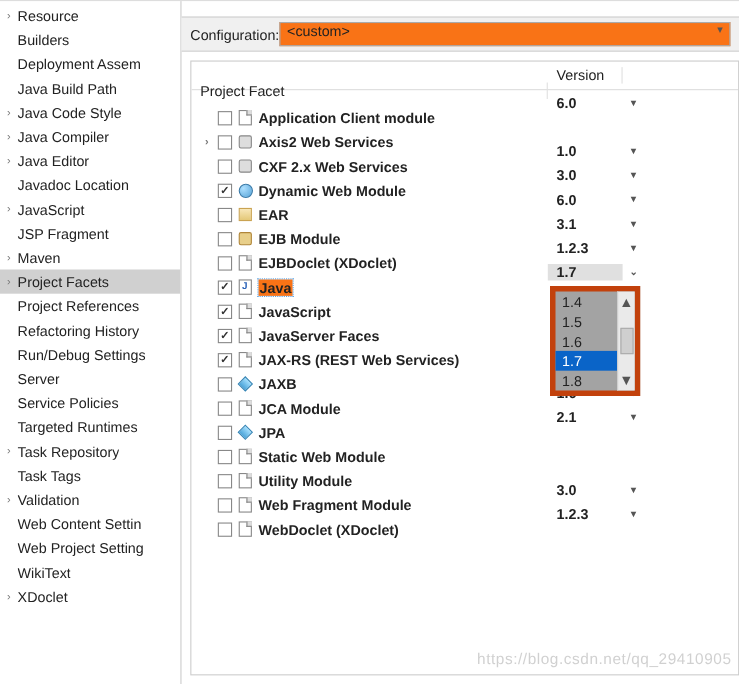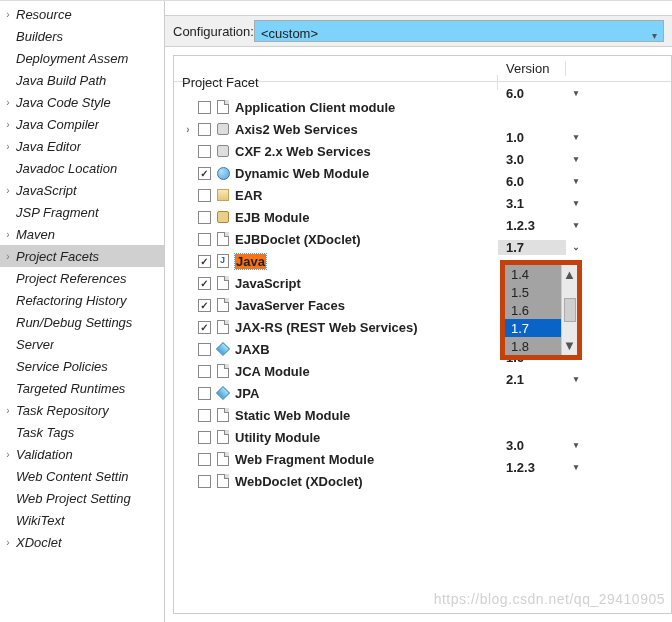--- a/index.html
+++ b/index.html
@@ -4,27 +4,27 @@
 <style>
   * { box-sizing: border-box; font-family: "Segoe UI", Tahoma, sans-serif; font-size: 13px; }
   body { margin: 0; background: #fff; color: #222; }
   .root { display: flex; width: 672px; height: 622px; border-top: 1px solid #ddd; }
 
   .sidebar { width: 164px; flex: 0 0 164px; padding-top: 2px; overflow: hidden; }
   .tree-row { display: flex; align-items: center; height: 22px; padding-left: 2px; cursor: default; white-space: nowrap; }
   .tree-row.selected { background: #d0d0d0; }
   .caret { width: 12px; height: 12px; display: inline-flex; align-items: center; justify-content: center; color: #777; font-size: 10px; margin-right: 2px; }
   .caret.empty { visibility: hidden; }
-  .tree-label { white-space: nowrap; overflow: hidden; font-style: italic; }
+  .tree-label { white-space: nowrap; overflow: hidden; }
 
   .main { flex: 1; border-left: 1px solid #ccc; display: flex; flex-direction: column; }
 
   .config-bar { display: flex; align-items: center; height: 32px; border-top: 1px solid #d0d0d0; border-bottom: 1px solid #d0d0d0; background: #f0f0f0; padding: 0 8px; gap: 0; }
   .config-label {}
-  .config-select { flex: 1; height: 22px; border: 1px solid #aaa; background: #7dd3fc; display: flex; align-items: flex-end; padding: 0 6px; position: relative; }
+  .config-select { flex: 1; height: 22px; border: 1px solid #aaa; background: #f97316; display: flex; align-items: flex-start; padding: 0 6px; position: relative; }
   .config-select::after { content: "▾"; position: absolute; right: 6px; font-size: 10px; color: #555; }
 
   .facet-panel { flex: 1; margin: 8px 0 8px 8px; border: 1px solid #ccc; position: relative; overflow: hidden; }
   .facet-header { display: flex; height: 26px; align-items: center; border-bottom: 1px solid #ddd; font-weight: normal; }
   .col-name { flex: 0 0 324px; padding-left: 8px; border-right: 1px solid #e0e0e0; margin-top: 28px; }
   .col-version { flex: 0 0 68px; padding-left: 8px; border-right: 1px solid #e0e0e0; }
   .col-drop { flex: 0 0 20px; }
   .facet-body { position: relative; }
   .facet-row { display: flex; align-items: center; height: 22px; font-weight: bold; }
   .facet-row .col-name { display: flex; align-items: center; gap: 4px; border: none; }

